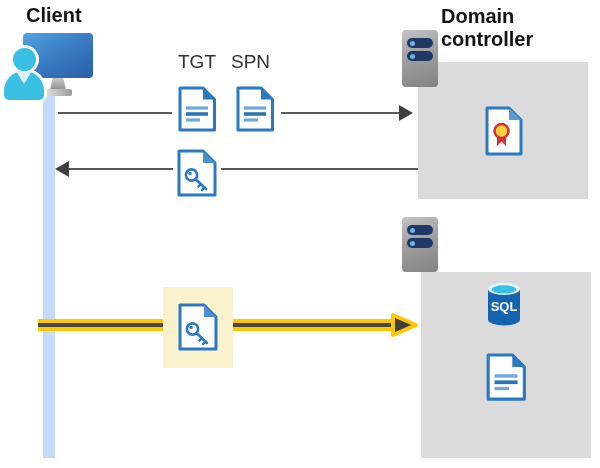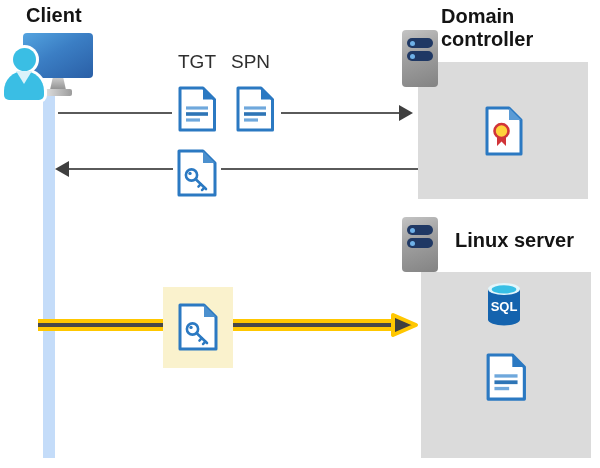--- a/index.html
+++ b/index.html
@@ -113,21 +113,20 @@
 
   <div class="abs gray-box" id="lx-box"></div>
   <div class="abs server" id="lx-server">
     <div class="pill pill-1">
         <div class="dot"></div>
       </div>
     <div class="pill pill-2">
         <div class="dot"></div>
       </div>
   </div>
-  <div class="abs heading" id="lx-label">Linux server</div>
   <svg class="abs" id="sql-icon" viewBox="0 0 36 47">
     <path d="M2 8 v30.5 a16 6 0 0 0 32 0 V8 Z" fill="#1463AE"></path>
     <ellipse cx="18" cy="8" rx="16" ry="6" fill="#E3F6FB"></ellipse>
     <ellipse cx="18" cy="8.4" rx="12.3" ry="4.1" fill="#38BFE5"></ellipse>
     <text x="18" y="30" text-anchor="middle" font-size="13" font-weight="bold" fill="#FFFFFF">SQL</text>
   </svg>
   <svg class="abs doc" id="keytab-doc" viewBox="0 0 40 46">
     <path d="M3 2 H26 L37.5 13.5 V44 H3 Z" fill="#FFFFFF" stroke="#2B79C2" stroke-width="3" stroke-linejoin="round"></path>
     <path d="M26 2 L37.5 13.5 H26 Z" fill="#2B79C2"></path>
     <line x1="9" y1="22" x2="31" y2="22" stroke="#6FA8DC" stroke-width="3.2"></line>

